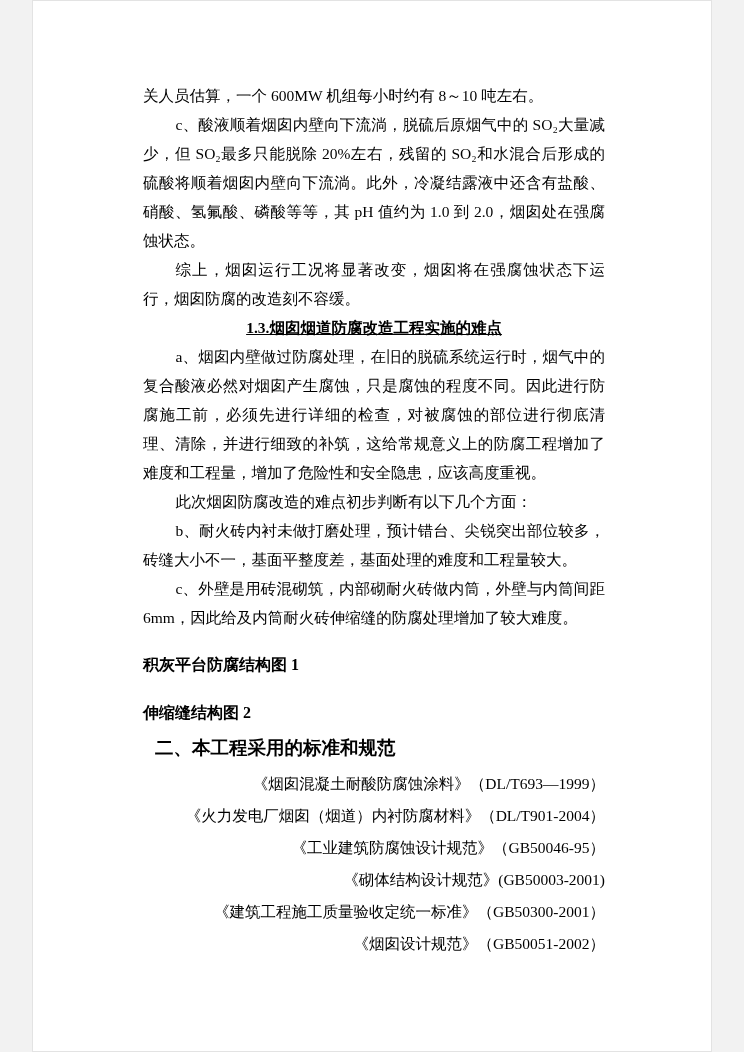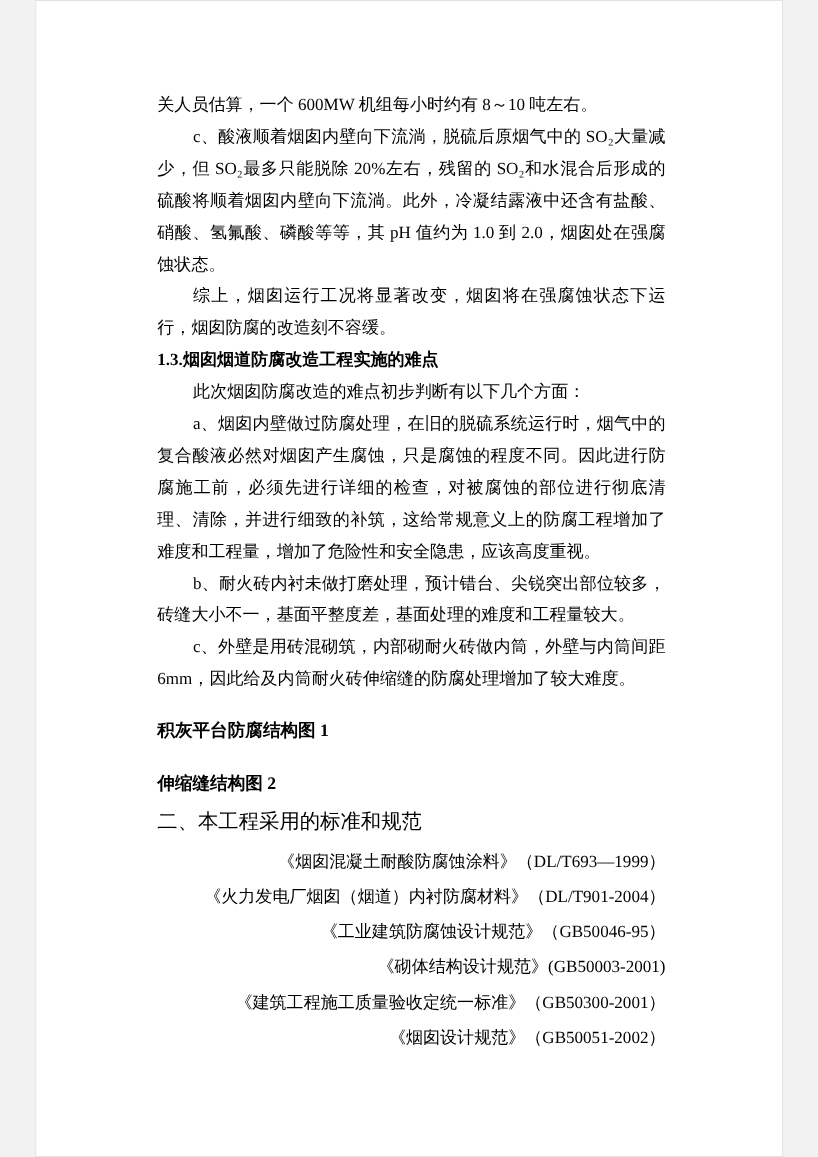--- a/index.html
+++ b/index.html
@@ -26,33 +26,34 @@
     line-height: 29px;
     text-align: justify;
     word-break: break-all;
   }
   .indent { text-indent: 2.1em; }
   .h3 {
     margin: 0;
     font-size: 15.5px;
     line-height: 29px;
     font-weight: bold;
-    text-align: left;
+    text-align: center;
+    text-decoration: underline;
   }
   .caption {
     margin: 18px 0 0 0;
     font-size: 16px;
     line-height: 30px;
     font-weight: bold;
   }
   .h2 {
-    margin: 4px 0 4px 0;
+    margin: 4px 0 4px 12px;
     font-size: 18.5px;
     line-height: 32px;
-    font-weight: normal;
+    font-weight: bold;
   }
   .std {
     margin: 0;
     font-size: 15.5px;
     line-height: 32px;
     text-align: right;
     word-break: break-all;
   }
 </style>
 </head>
@@ -62,23 +63,23 @@
 
   <p class="body-par">关人员估算，一个 600MW 机组每小时约有 8～10 吨左右。</p>
 
   <p class="body-par indent">c、酸液顺着烟囱内壁向下流淌，脱硫后原烟气中的 SO₂大量减少，但 SO₂最多只能脱除 20%左右，残留的 SO₂和水混合后形成的硫酸将顺着烟囱内壁向下流淌。此外，冷凝结露液中还含有盐酸、硝酸、氢氟酸、磷酸等等，其 pH 值约为 1.0 到 2.0，烟囱处在强腐蚀状态。</p>
 
 
   <p class="body-par indent">综上，烟囱运行工况将显著改变，烟囱将在强腐蚀状态下运行，烟囱防腐的改造刻不容缓。</p>
 
   <p class="h3">1.3.烟囱烟道防腐改造工程实施的难点</p>
 
+  <p class="body-par indent">a、烟囱内壁做过防腐处理，在旧的脱硫系统运行时，烟气中的复合酸液必然对烟囱产生腐蚀，只是腐蚀的程度不同。因此进行防腐施工前，必须先进行详细的检查，对被腐蚀的部位进行彻底清理、清除，并进行细致的补筑，这给常规意义上的防腐工程增加了难度和工程量，增加了危险性和安全隐患，应该高度重视。</p>
+
   <p class="body-par indent">此次烟囱防腐改造的难点初步判断有以下几个方面：</p>
-
-  <p class="body-par indent">a、烟囱内壁做过防腐处理，在旧的脱硫系统运行时，烟气中的复合酸液必然对烟囱产生腐蚀，只是腐蚀的程度不同。因此进行防腐施工前，必须先进行详细的检查，对被腐蚀的部位进行彻底清理、清除，并进行细致的补筑，这给常规意义上的防腐工程增加了难度和工程量，增加了危险性和安全隐患，应该高度重视。</p>
 
   <p class="body-par indent">b、耐火砖内衬未做打磨处理，预计错台、尖锐突出部位较多，砖缝大小不一，基面平整度差，基面处理的难度和工程量较大。</p>
 
   <p class="body-par indent">c、外壁是用砖混砌筑，内部砌耐火砖做内筒，外壁与内筒间距 6mm，因此给及内筒耐火砖伸缩缝的防腐处理增加了较大难度。</p>
 
   <p class="caption">积灰平台防腐结构图 1</p>
 
   <p class="caption">伸缩缝结构图 2</p>
 
   <p class="h2">二、本工程采用的标准和规范</p>

